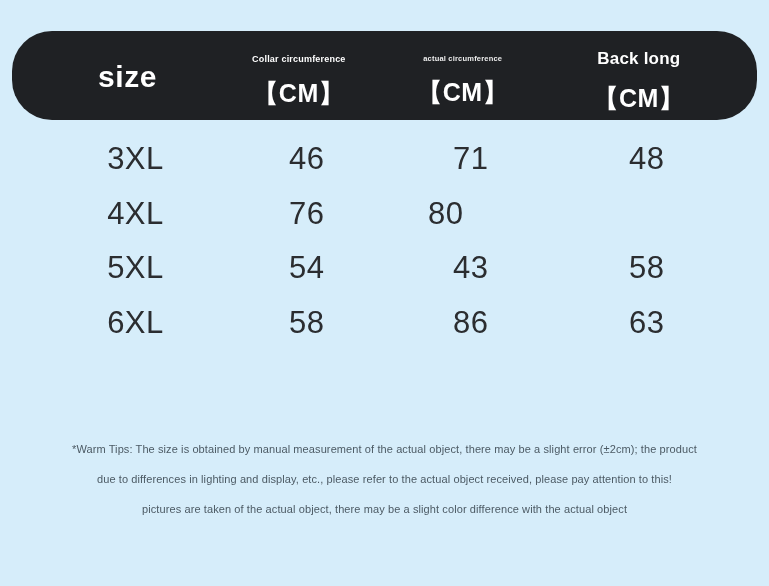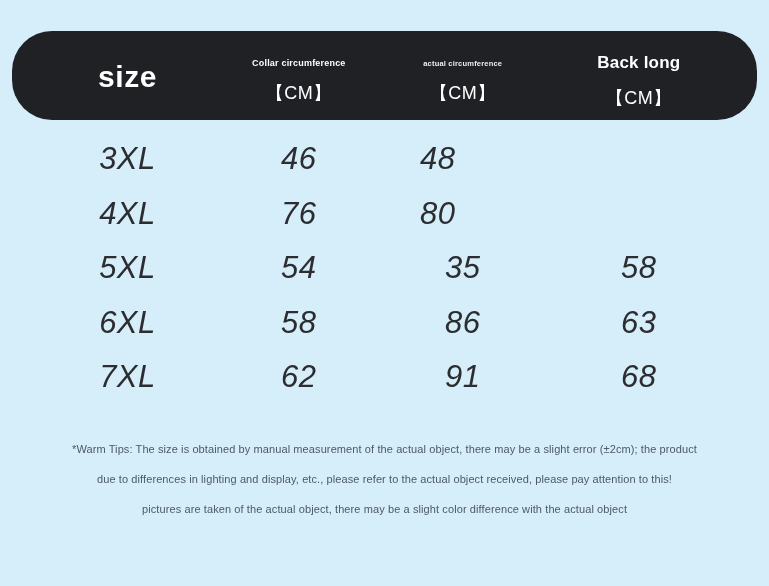--- a/index.html
+++ b/index.html
@@ -34,24 +34,24 @@
     color:var(--header-text);
     padding-top:12px;gap:13px;
   }
   .hcell.size-col{padding-top:2px;gap:0;}
   .hcell.back-col{padding-right:50px;}
   .size-title{font-size:30px;font-weight:700;letter-spacing:0.5px;}
   .col-title{font-weight:700;letter-spacing:0.2px;}
   .collar-title{font-size:9px;}
   .chest-title{font-size:7.5px;opacity:0.92;}
   .back-title{font-size:17px;}
-  .col-unit{font-size:18px;font-weight:400;letter-spacing:0.5px;}
+  .col-unit{font-size:25px;font-weight:700;letter-spacing:0.5px;}
 
   
-  .rows{position:absolute;left:12px;top:132px;width:745px;font-style:italic;}
+  .rows{position:absolute;left:20px;top:132px;width:745px;}
   .trow{
     display:grid;
     grid-template-columns:31% 15% 29% 25%;
     height:54.5px;align-items:center;
   }
   .tcell{
     text-align:center;
     font-size:31px;font-weight:400;
     color:var(--body-text);
     letter-spacing:0.5px;
@@ -87,44 +87,39 @@
     <div class="hcell back-col">
       <span class="col-title back-title">Back long</span>
       <span class="col-unit">【CM】</span>
     </div>
   </div>
 
   <div class="rows">
     <div class="trow">
       <span class="tcell">3XL</span>
       <span class="tcell">46</span>
+      <span class="tcell">71</span>
       <span class="tcell back-col">48</span>
     </div>
     <div class="trow">
       <span class="tcell">4XL</span>
       <span class="tcell">76</span>
       <span class="tcell back-col">80</span>
     </div>
     <div class="trow">
       <span class="tcell">5XL</span>
       <span class="tcell">54</span>
-      <span class="tcell">35</span>
+      <span class="tcell">43</span>
       <span class="tcell back-col">58</span>
     </div>
     <div class="trow">
       <span class="tcell">6XL</span>
       <span class="tcell">58</span>
       <span class="tcell">86</span>
       <span class="tcell back-col">63</span>
-    </div>
-    <div class="trow">
-      <span class="tcell">7XL</span>
-      <span class="tcell">62</span>
-      <span class="tcell">91</span>
-      <span class="tcell back-col">68</span>
     </div>
   </div>
 
   <div class="tips">
     <div>*Warm Tips: The size is obtained by manual measurement of the actual object, there may be a slight error (±2cm); the product</div>
     <div>due to differences in lighting and display, etc., please refer to the actual object received, please pay attention to this!</div>
     <div>pictures are taken of the actual object, there may be a slight color difference with the actual object</div>
   </div>
 
 </div>

